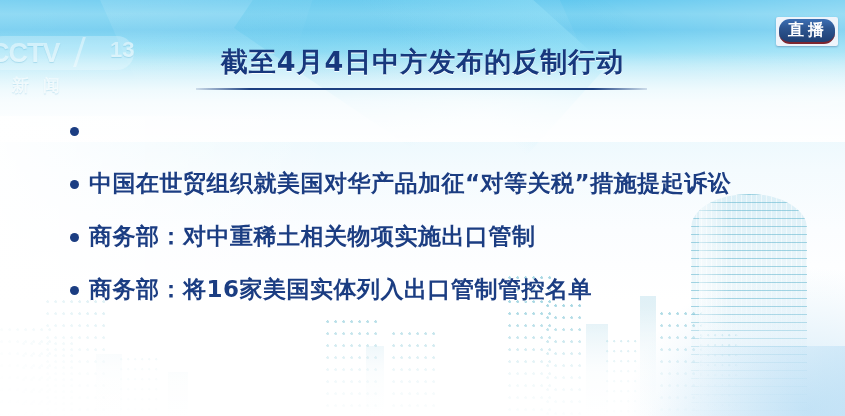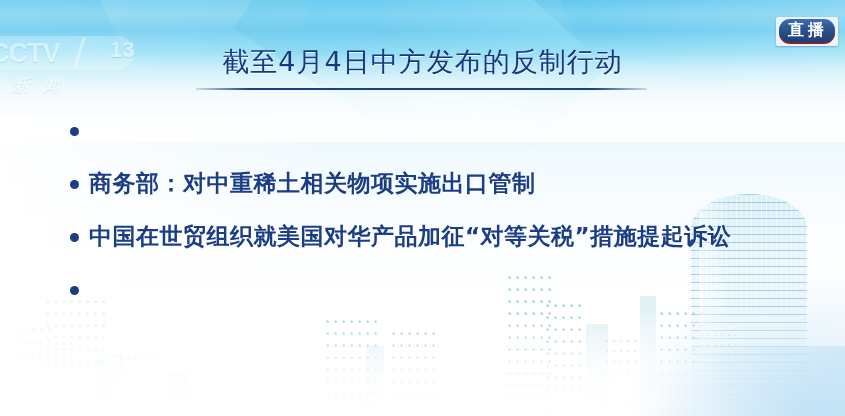--- a/index.html
+++ b/index.html
@@ -113,21 +113,20 @@
   }
   #logo .xinwen {
     position: absolute;
     left: 26px; top: 40px;
     font-size: 17px;
     font-weight: bold;
     letter-spacing: 14px;
     color: rgba(255,255,255,.88);
     font-family: "DejaVu Sans", sans-serif;
     text-shadow: 0 1px 1px rgba(120,190,220,.55);
-    font-style: italic;
   }
 
   
   #live-badge {
     position: absolute;
     right: 7px;
     top: 17px;
     padding: 2px 3px;
     background: #eef4fb;
     border-radius: 2px;
@@ -150,21 +149,21 @@
   #headline-wrap {
     position: absolute;
     left: 0; right: 0;
     top: 44px;
     text-align: center;
   }
   #headline {
     display: inline-block;
     font-family: "DejaVu Sans", sans-serif;
     font-size: 27px;
-    font-weight: normal;
+    font-weight: bold;
     letter-spacing: 1px;
     color: #17387d;
     text-shadow: 0 1px 0 rgba(255,255,255,.85);
     padding-bottom: 7px;
   }
   #headline-rule {
     position: absolute;
     left: 196px;
     top: 88px;
     width: 451px;
@@ -334,24 +333,25 @@
     <div id="headline">截至4月4日中方发布的反制行动</div>
   </div>
   <div id="headline-rule"></div>
 
   <div id="bullets">
     <div class="bullet-row">
       <span class="dot"></span>
     </div>
     <div class="bullet-row">
       <span class="dot"></span>
-      <span class="bullet-text">商务部：对中重稀土相关物项实施出口管制</span>
+      <span class="bullet-text">中国在世贸组织就美国对华产品加征“对等关税”措施提起诉讼</span>
     </div>
     <div class="bullet-row">
       <span class="dot"></span>
-      <span class="bullet-text">中国在世贸组织就美国对华产品加征“对等关税”措施提起诉讼</span>
+      <span class="bullet-text">商务部：对中重稀土相关物项实施出口管制</span>
     </div>
     <div class="bullet-row">
       <span class="dot"></span>
+      <span class="bullet-text">商务部：将16家美国实体列入出口管制管控名单</span>
     </div>
   </div>
 
 </div>
 
 </body></html>

